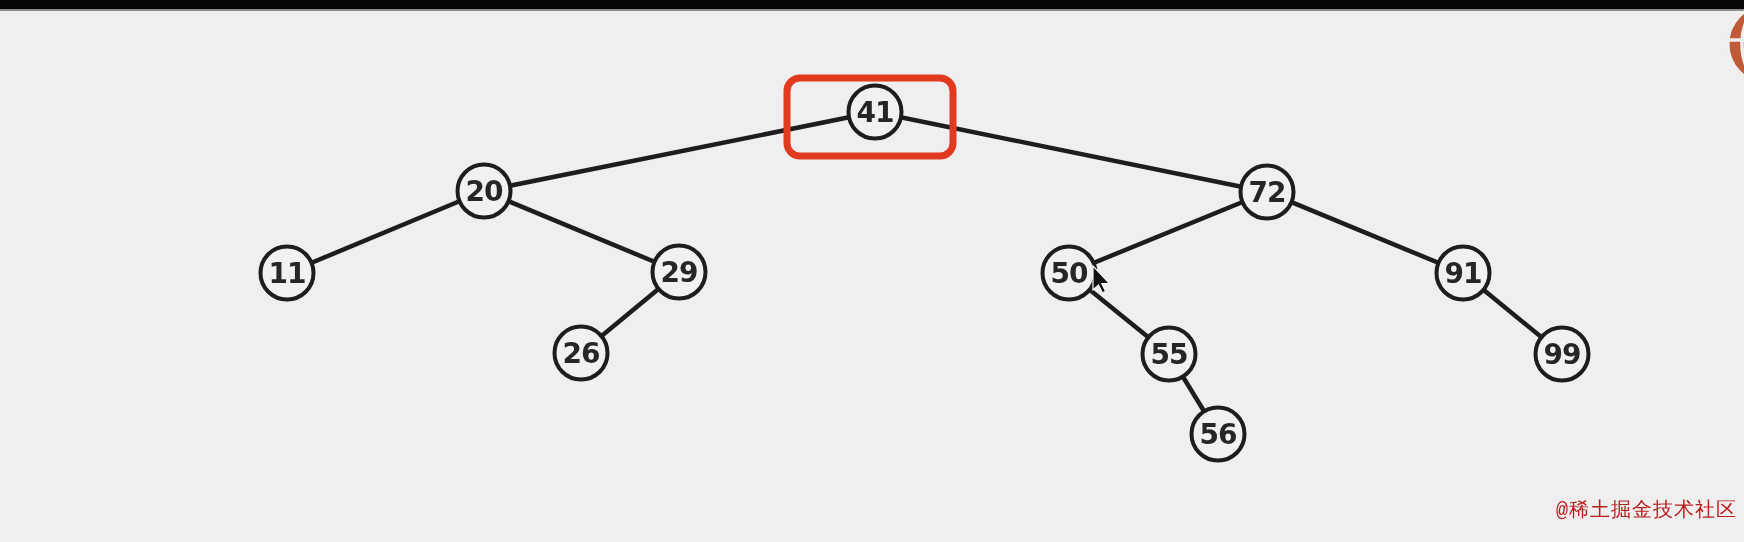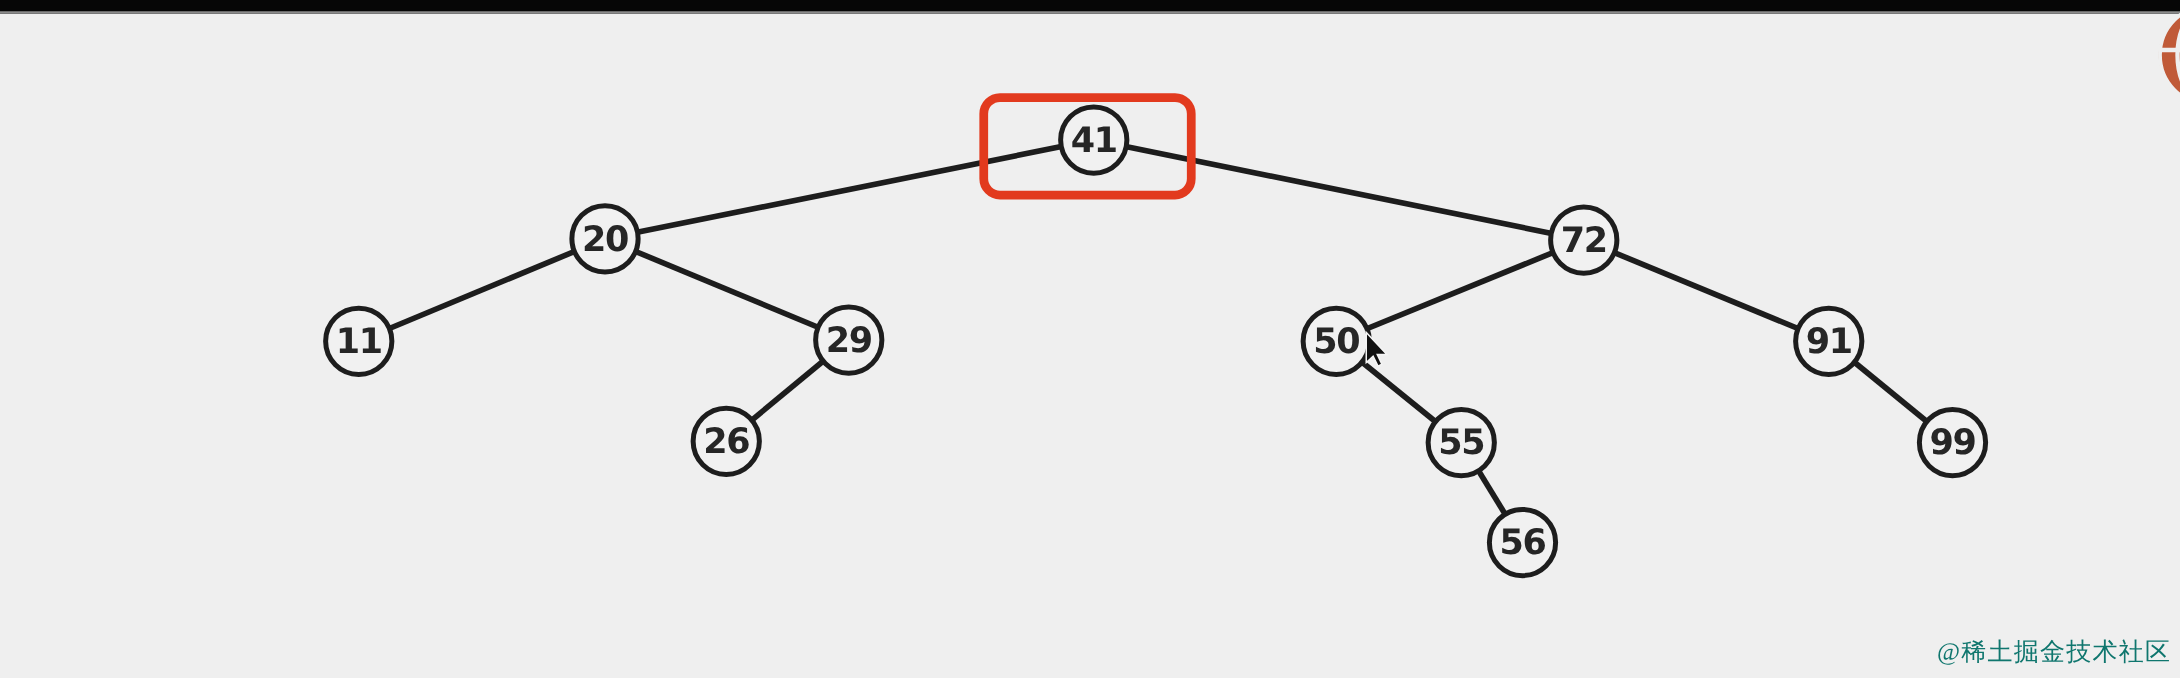--- a/index.html
+++ b/index.html
@@ -24,25 +24,25 @@
     z-index: 3;
   }
   .logo-wrap {
     position: absolute; top: 0; right: 0;
     width: 30px; height: 92px;
     overflow: hidden;
     z-index: 6;
   }
   .watermark {
     position: absolute;
-    right: 7px; bottom: 7px;
-    font-family: Liberation Serif, serif;
+    right: 7px; bottom: 19px;
+    font-family: Liberation Mono, monospace;
     font-size: 20px;
     letter-spacing: 1px;
-    color: #0f766e;
+    color: #b91c1c;
     z-index: 4;
     user-select: none;
   }
   .node-label {
     font-family: "DejaVu Sans", sans-serif;
     font-weight: 700;
     font-size: 28px;
     letter-spacing: -1px;
     fill: #262626;
   }

